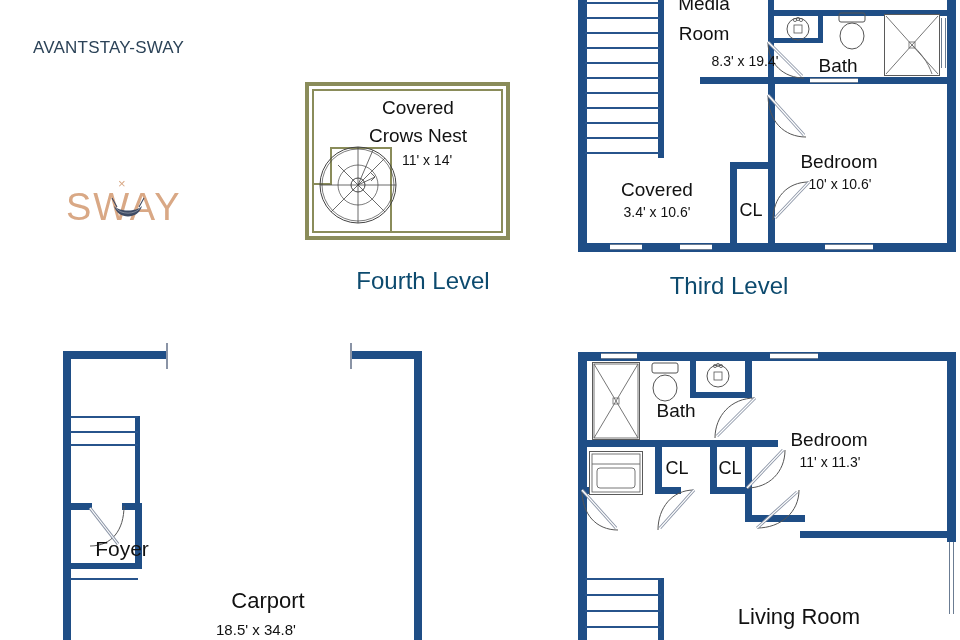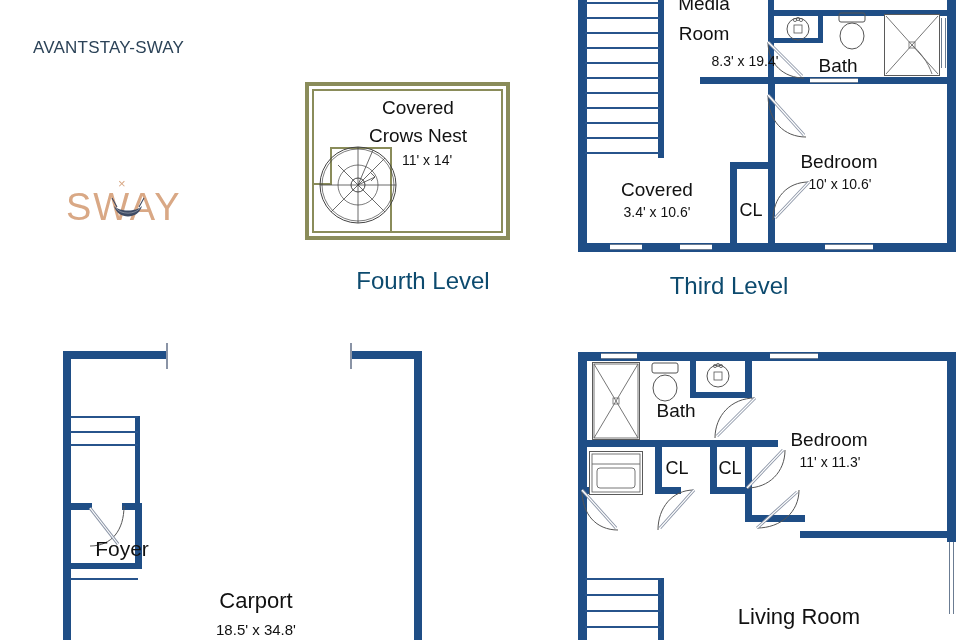--- a/index.html
+++ b/index.html
@@ -411,17 +411,17 @@
     <div class="wall" style="left:70px;top:563px;width:72px;height:6px;"></div>
     <div class="thinline" style="left:70px;top:578px;width:68px;height:2px;"></div>
 
     <svg class="door" style="left:88px;top:506px;width:40px;height:42px;" viewBox="0 0 40 42">
       <path d="M36,0 C36,24 24,40 2,40" fill="none" stroke="#555" stroke-width="1"></path>
       <line x1="2" y1="2" x2="30" y2="38" stroke="#8a94a6" stroke-width="3"></line>
       <line x1="2" y1="2" x2="30" y2="38" stroke="#ffffff" stroke-width="1.2"></line>
     </svg>
 
     <div class="room-label" style="left:98px;top:537px;font-size:21px;margin-left:24px;">Foyer</div>
-    <div class="room-label" style="left:256px;top:589px;font-size:22px;">Carport</div>
+    <div class="room-label" style="left:268px;top:589px;font-size:22px;">Carport</div>
     <div class="room-dim" style="left:256px;top:621px;font-size:15px;">18.5' x 34.8'</div>
   </div>
 
 </div>
 
 </body></html>

